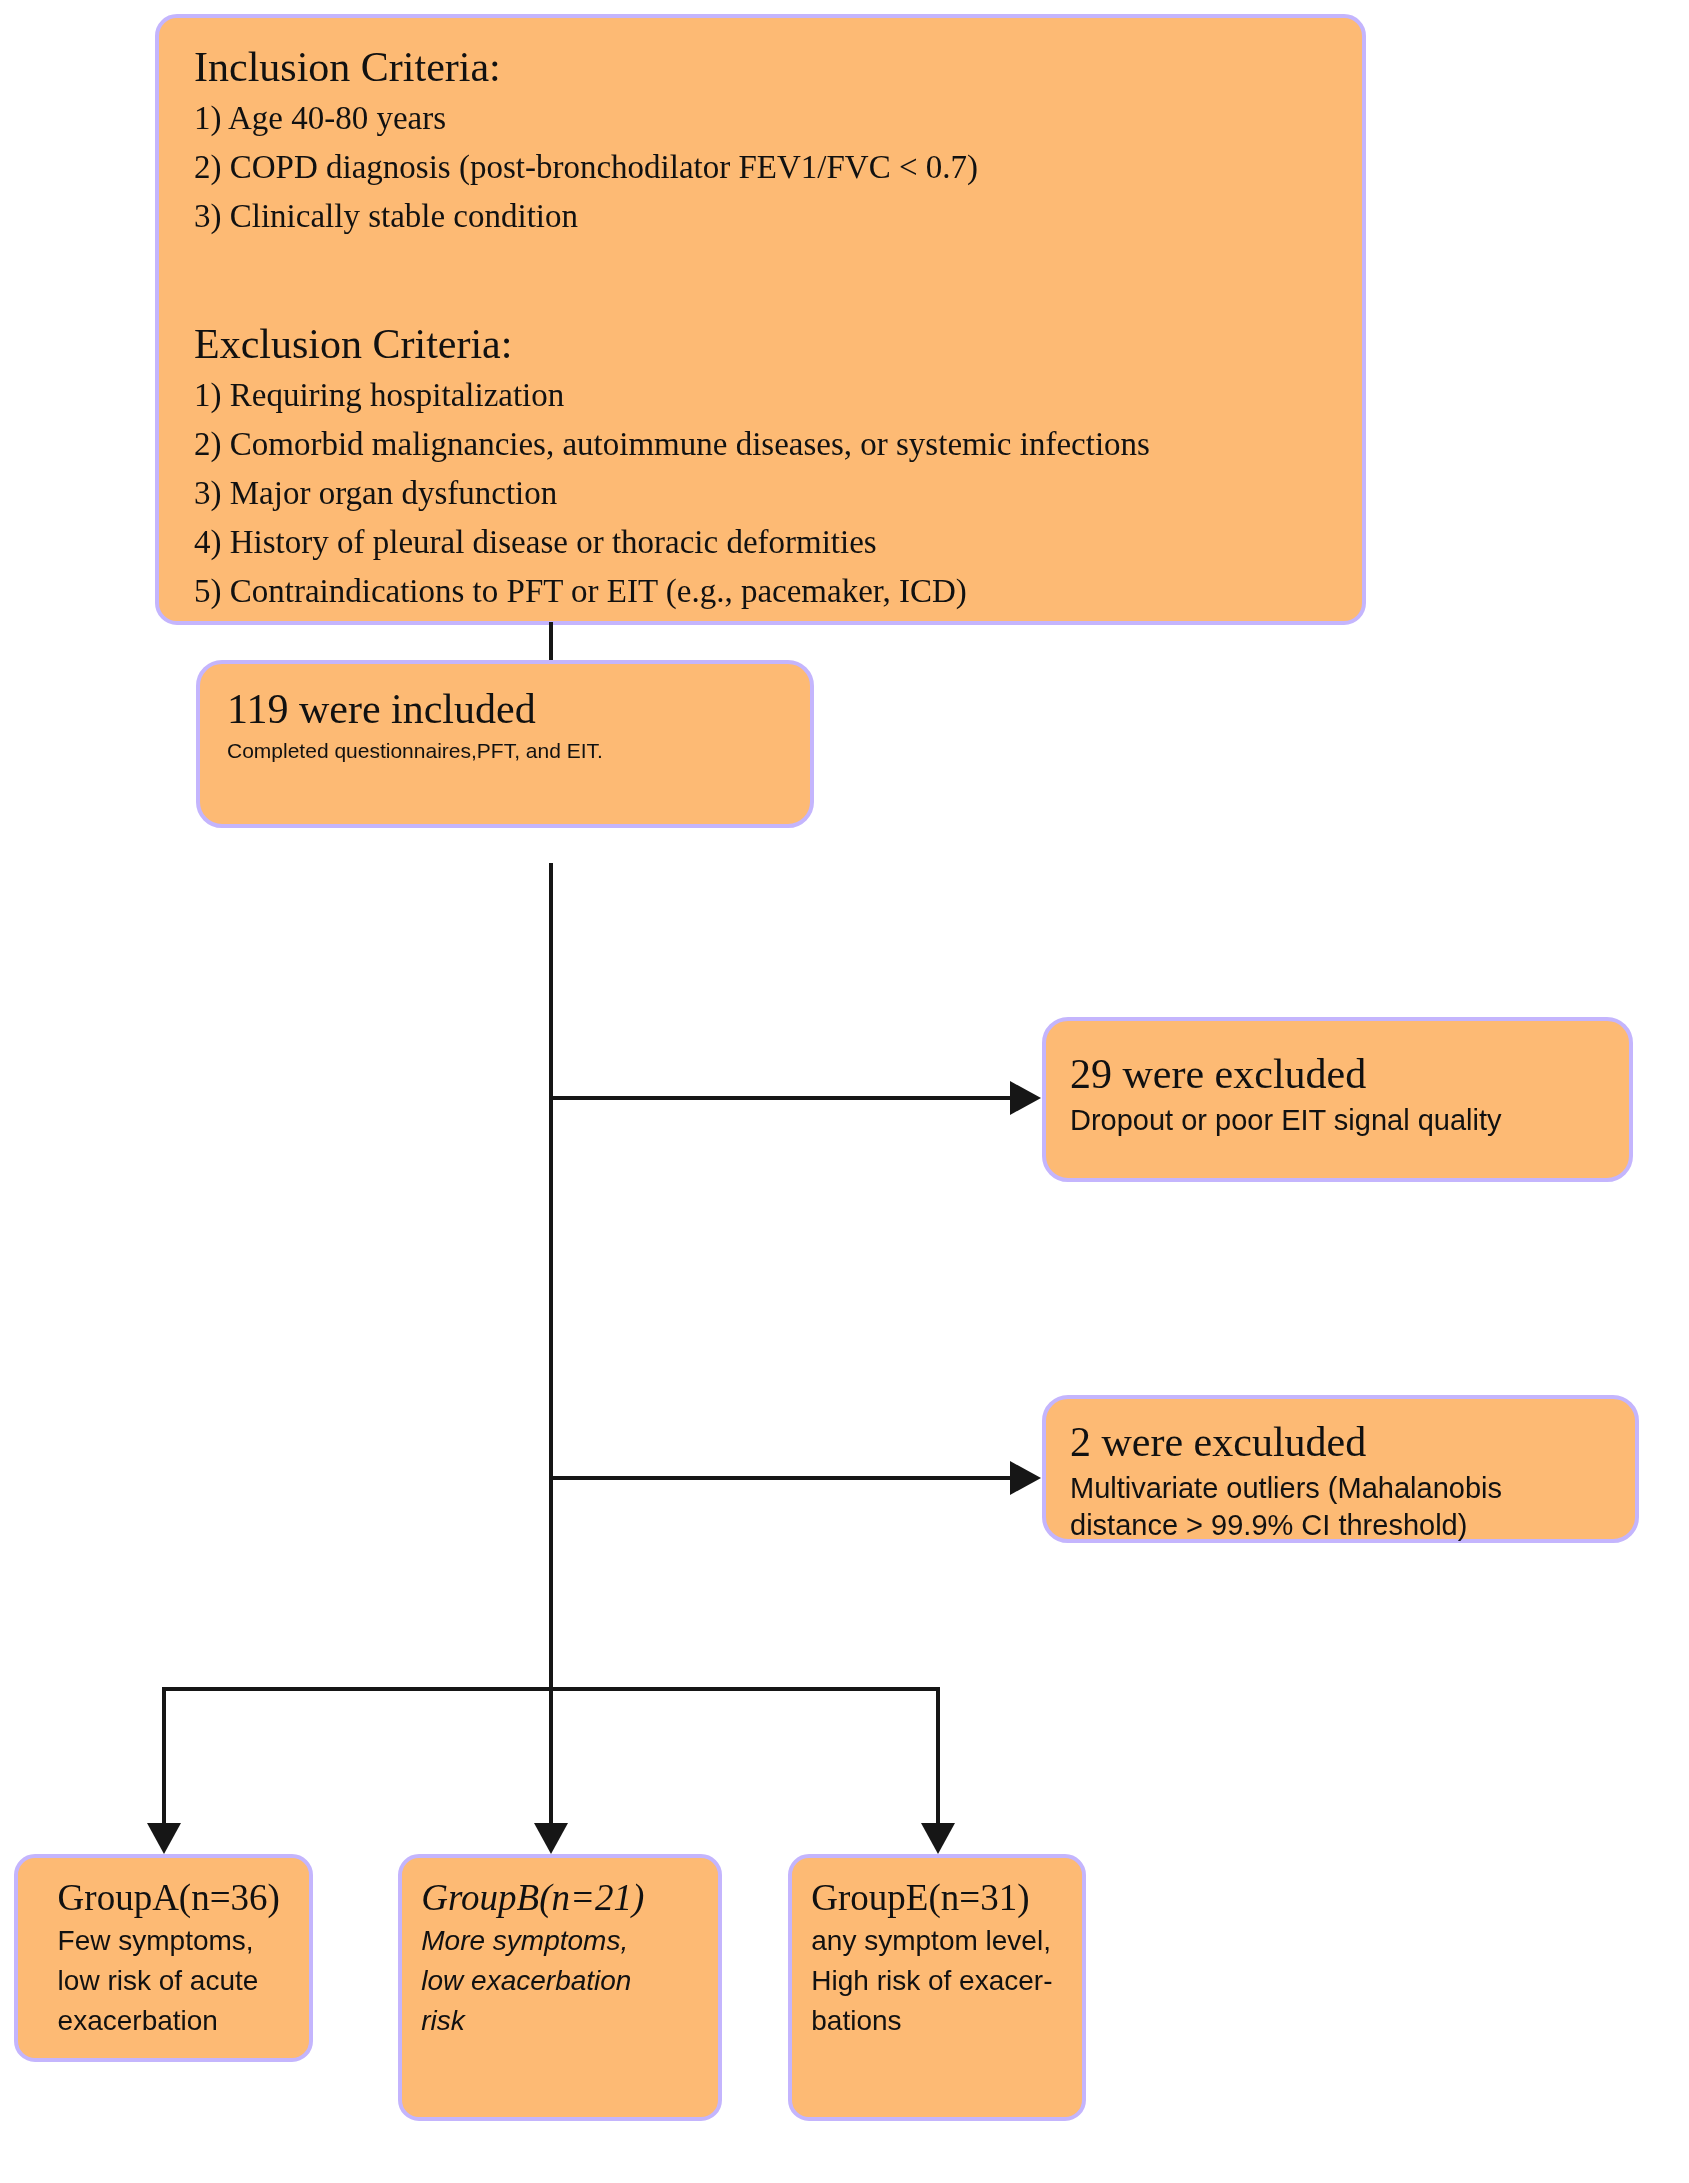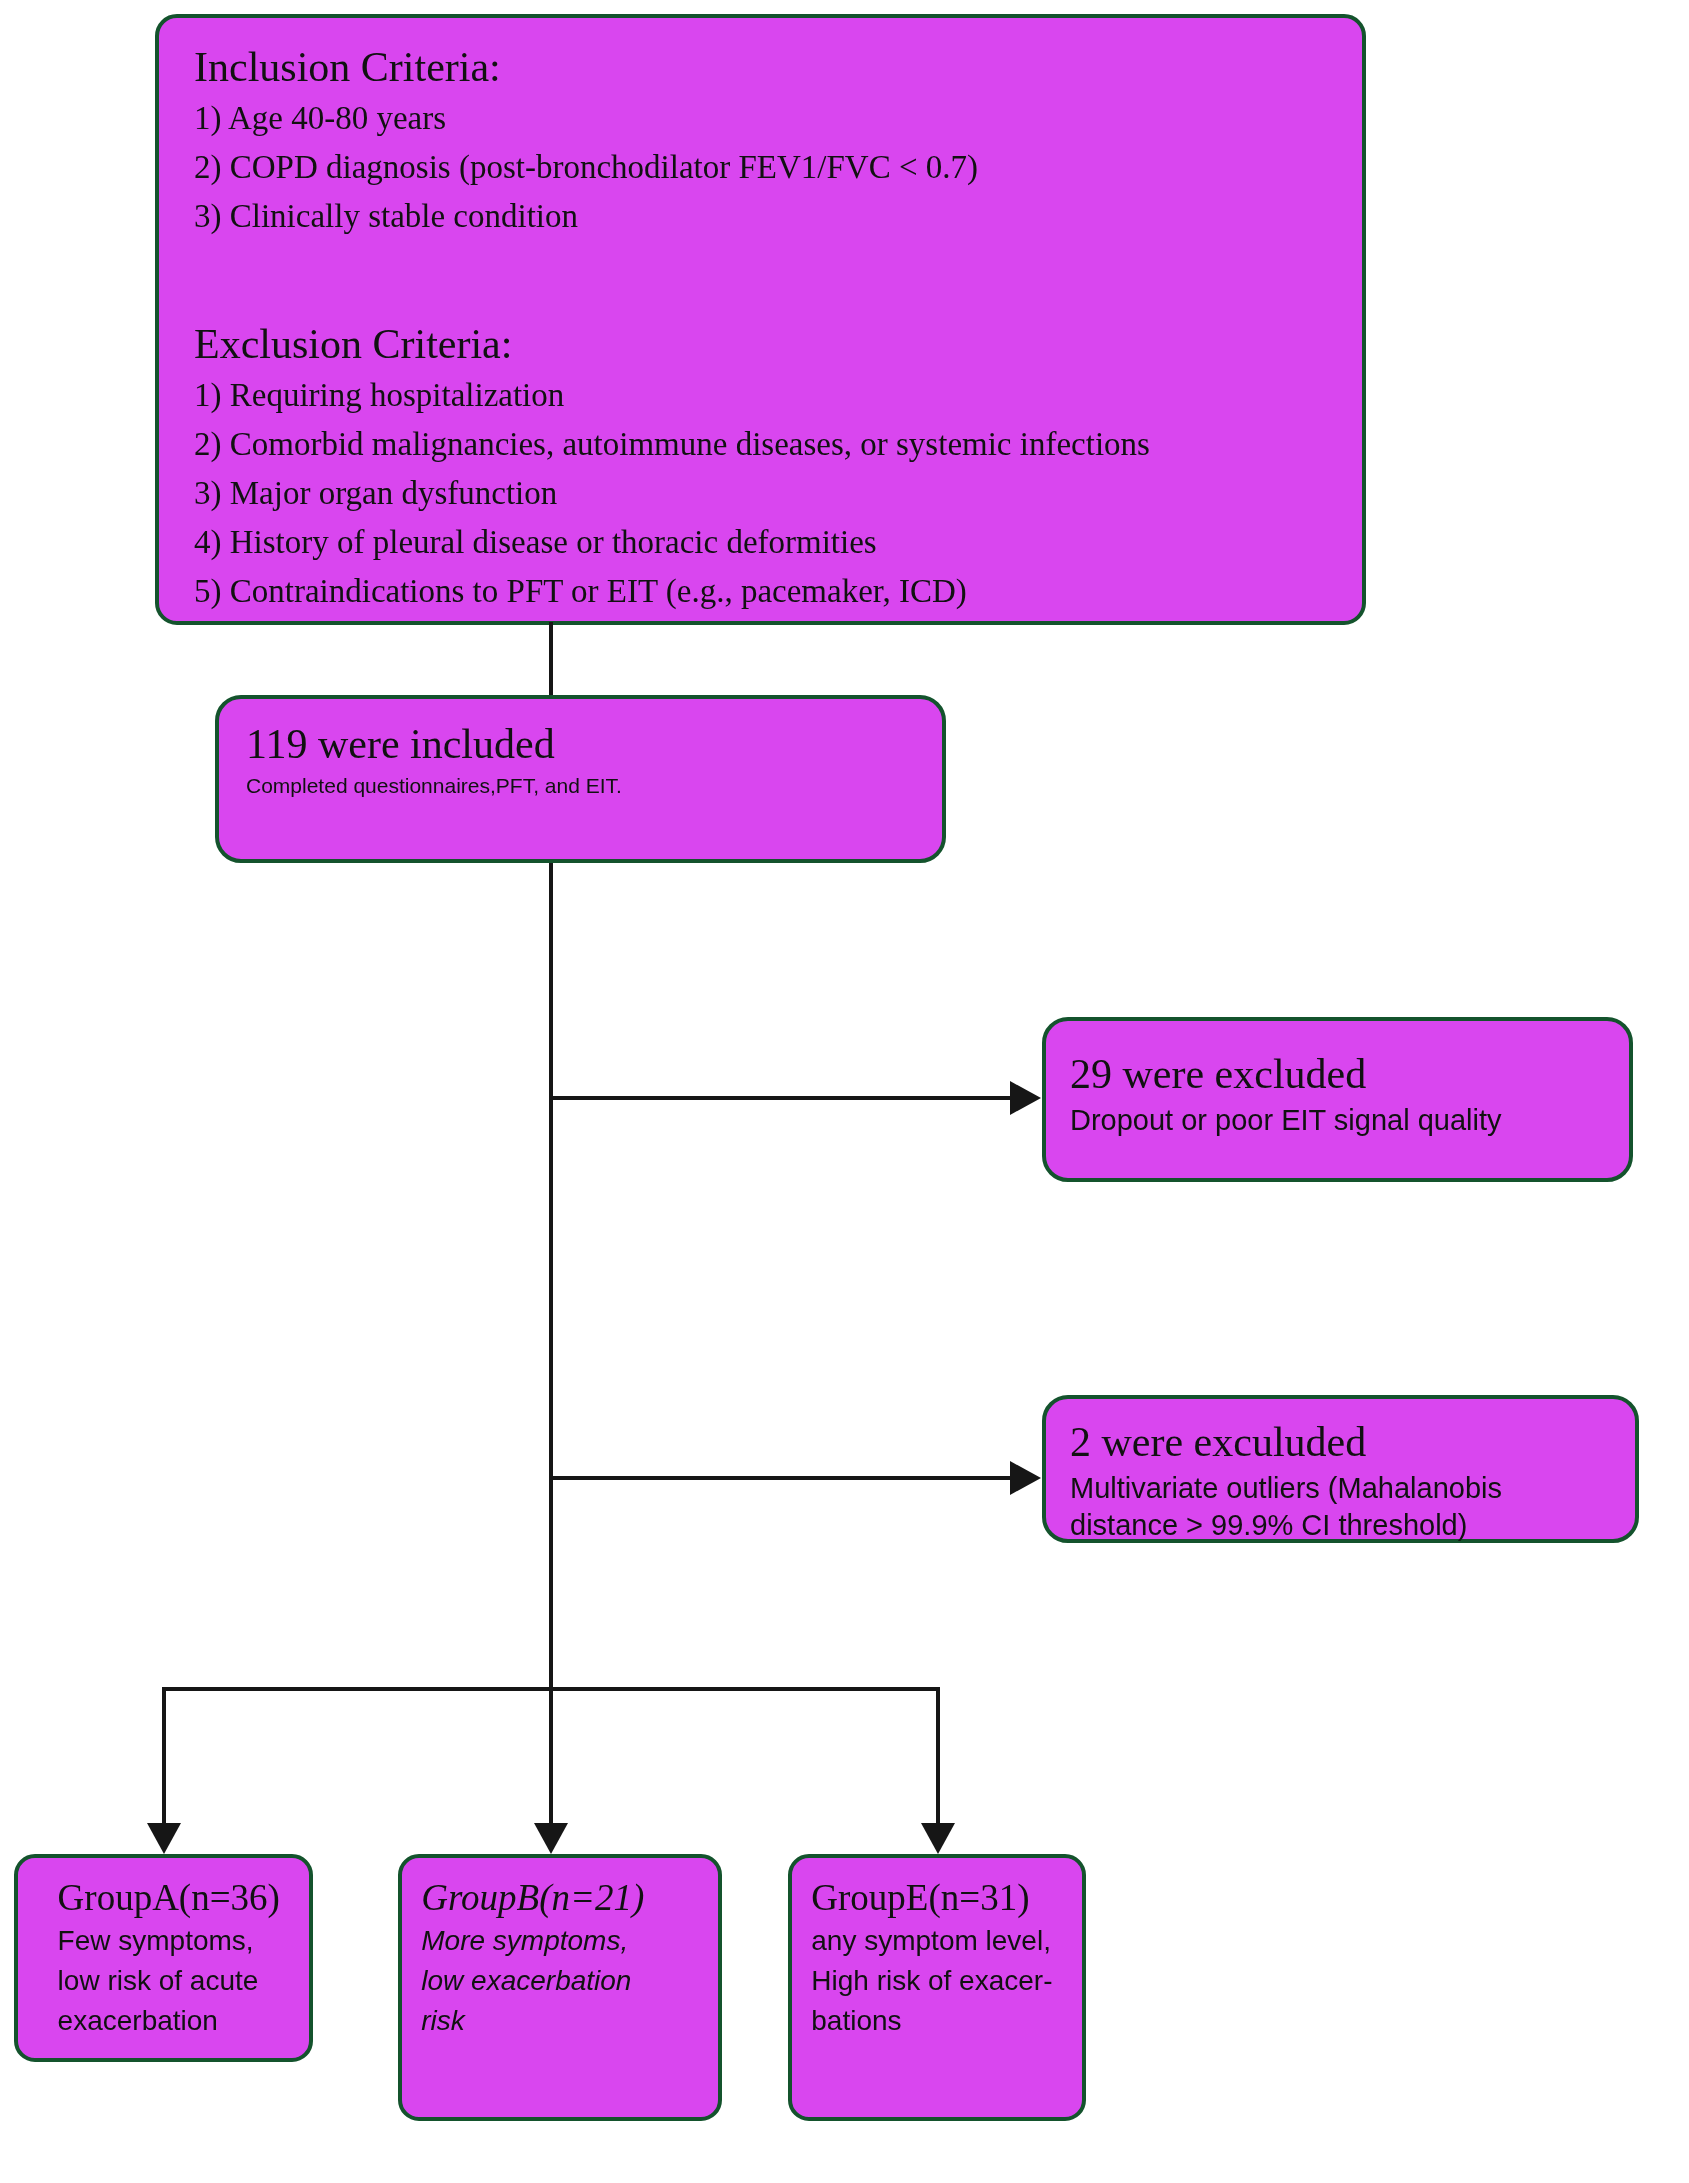--- a/index.html
+++ b/index.html
@@ -12,46 +12,45 @@
     width: 1689px;
     height: 2183px;
     background: #ffffff;
     color: #111111;
     font-family: "Liberation Serif", "DejaVu Serif", serif;
     overflow: hidden;
   }
   .box {
     position: absolute;
     box-sizing: border-box;
-    border: 4px solid #14532d;
+    border: 4px solid #c4b5fd;
     border-radius: 22px;
-    background: #d946ef;
+    background: #fdba74;
   }
   
   .criteria-box {
     left: 155px; top: 13.6px;
     width: 1211px; height: 611px;
     padding: 22px 35px;
   }
   .crit-title {
     font-size: 42px;
     line-height: 1.3;
   }
   .crit-title.exclusion { margin-top: 76px; }
   .crit-item {
     font-size: 33px;
     line-height: 1.48;
   }
   
   .included-box {
-    left: 196px; top: 695px;
-    width: 731px; height: 168px;
+    left: 196px; top: 660px;
+    width: 618px; height: 168px;
     padding: 18.4px 27px;
     border-radius: 26px;
-    margin-left: 19px;
   }
   .big-title {
     font-size: 42px;
     line-height: 1.3;
   }
   .sub-text {
     font-size: 21px;
     line-height: 1.32;
     font-family: "Liberation Sans", "DejaVu Sans", sans-serif;
   }

